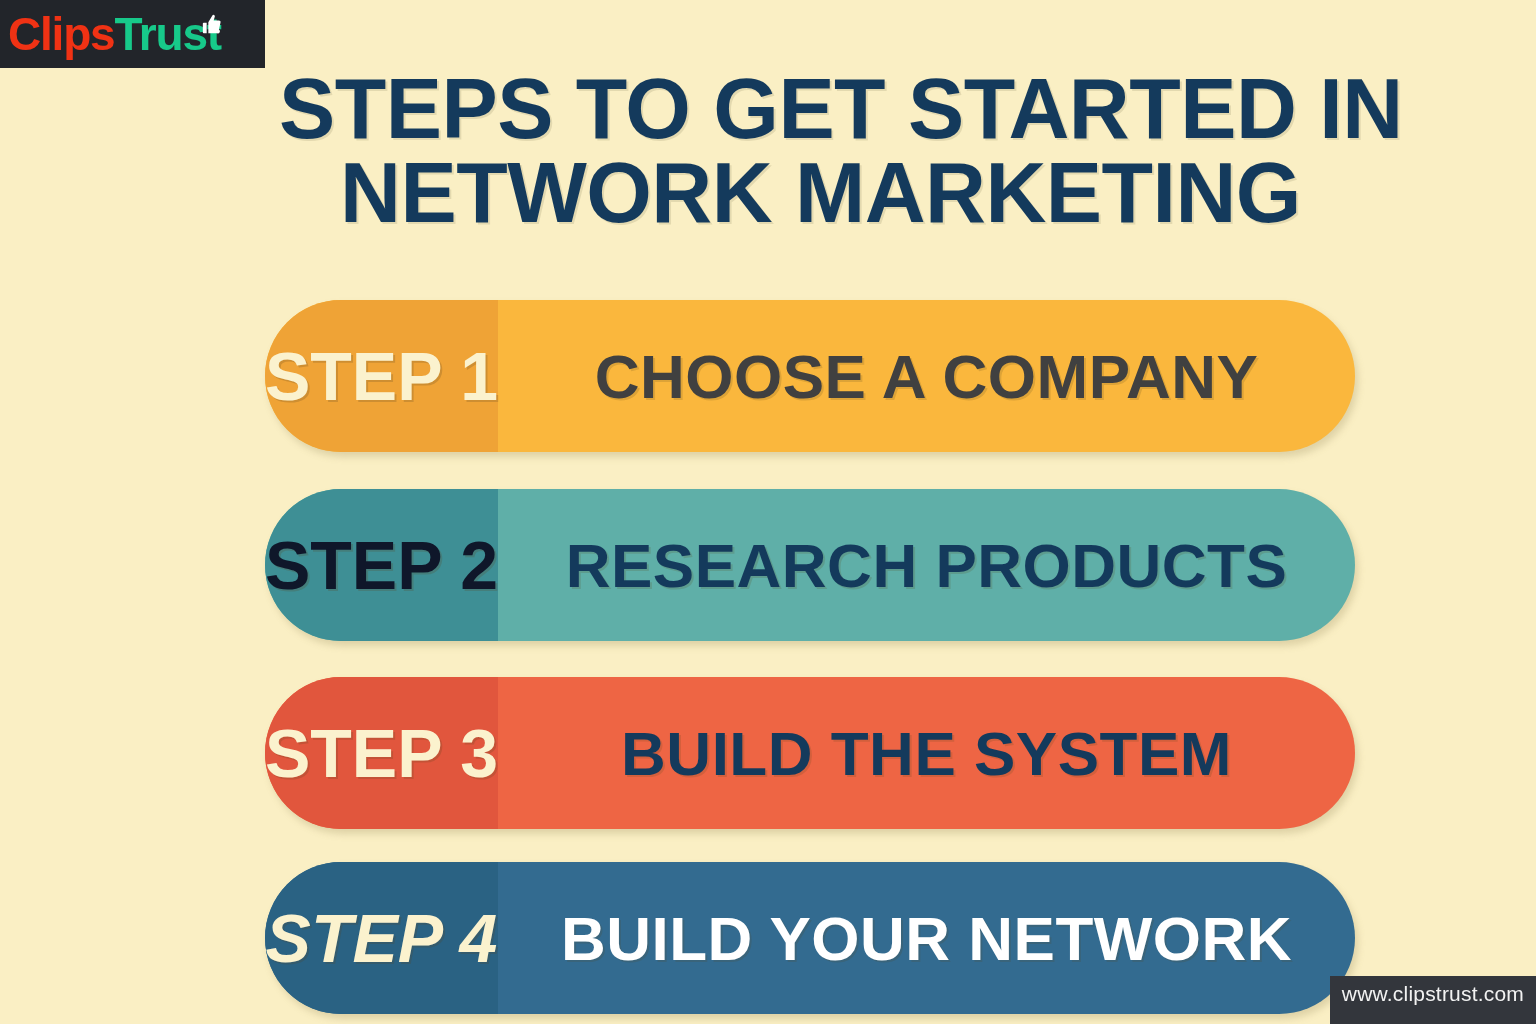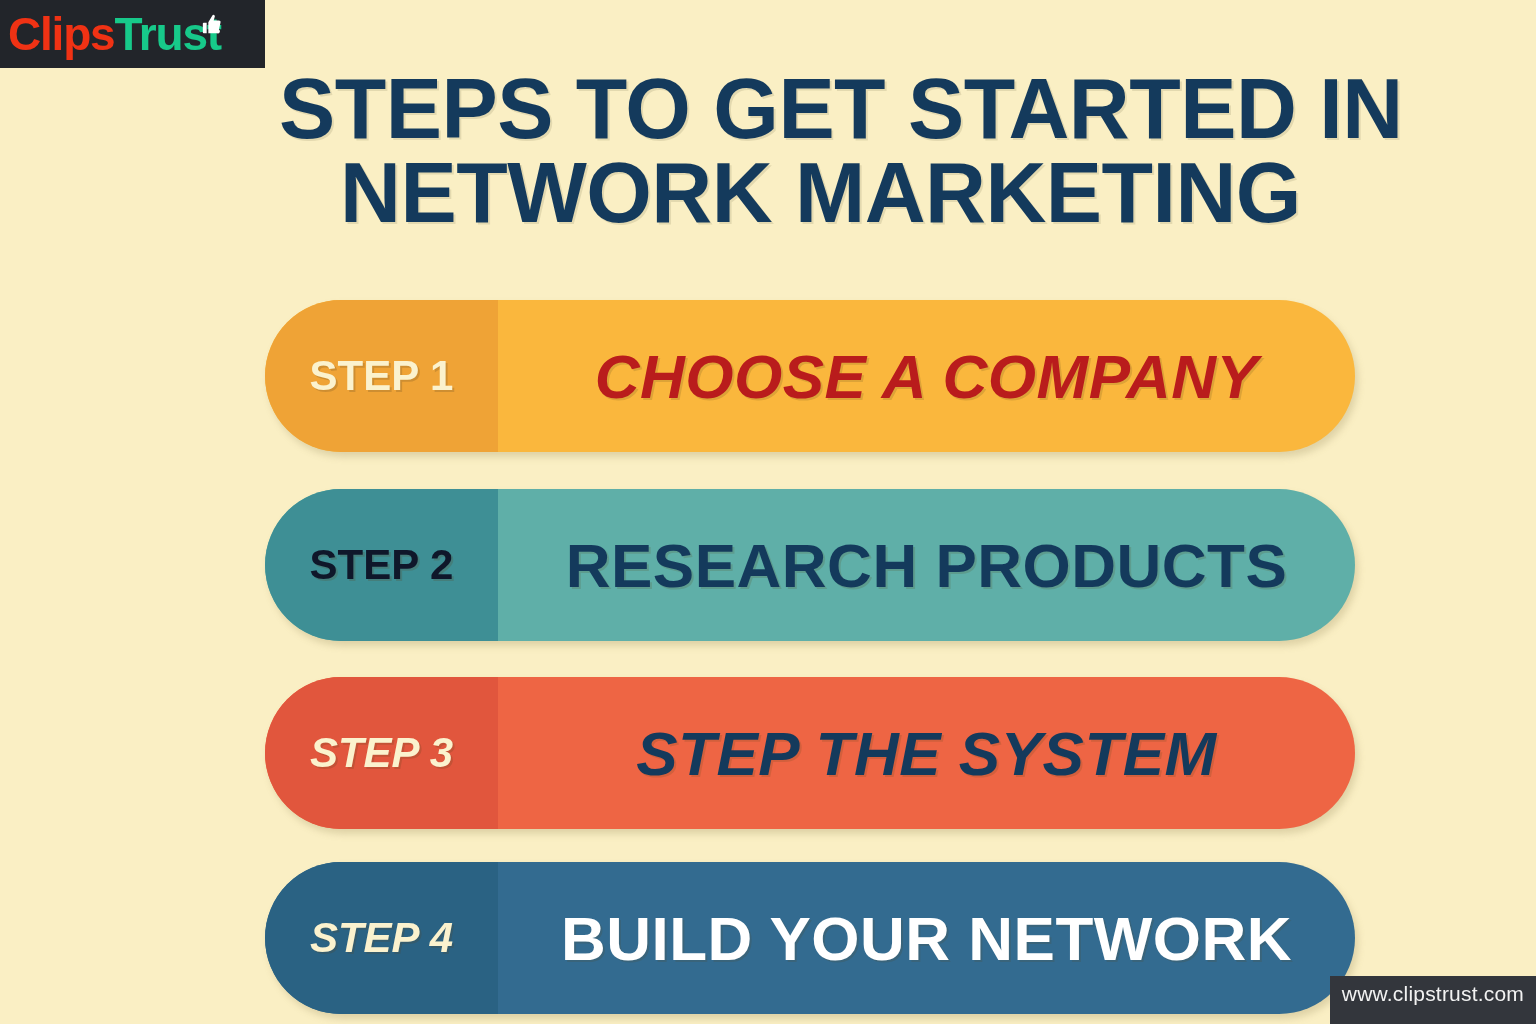--- a/index.html
+++ b/index.html
@@ -94,38 +94,38 @@
   }
   .step-right {
     flex: 1 1 auto;
     display: flex;
     align-items: center;
     justify-content: center;
   }
   .step-num {
     font-family: "Liberation Sans Narrow", "Liberation Sans", sans-serif;
     font-weight: bold;
-    font-size: 42px;
+    font-size: 68px;
     letter-spacing: 0px;
     color: #FBF2CE;
     white-space: nowrap;
     text-shadow: 2px 2px 0 rgba(90,70,30,0.22);
   }
   .step-text {
     font-family: "Liberation Sans Narrow", "Liberation Sans", sans-serif;
     font-weight: bold;
     font-size: 62px;
     letter-spacing: 0.5px;
     white-space: nowrap;
     text-shadow: 2px 2px 0 rgba(90,70,30,0.18);
   }
 
   #bar-1 { top: 300px; }
   #bar-2 { top: 489px; }
-  #bar-3 { top: 677px; font-style: italic; }
+  #bar-3 { top: 677px; }
   #bar-4 { top: 862px; }
 
   
   #watermark {
     position: absolute;
     right: 0;
     bottom: 0;
     background: #33363C;
     color: #F2F2F2;
     font-family: "Liberation Sans", sans-serif;
@@ -152,39 +152,39 @@
   <div id="headline" style="color: rgb(20, 58, 92);">
     <span class="hl-line">STEPS TO GET STARTED IN</span>
     <span class="hl-line">NETWORK MARKETING</span>
   </div>
 
   <div class="step-bar" id="bar-1" style="background: rgb(250, 183, 61);">
     <div class="step-left" style="background: rgb(239, 163, 54);">
       <span class="step-num" style="color: rgb(251, 242, 206);">STEP 1</span>
     </div>
     <div class="step-right">
-      <span class="step-text" style="color: #b91c1c; font-style: italic;">CHOOSE A COMPANY</span>
+      <span class="step-text" style="color: #404040;">CHOOSE A COMPANY</span>
     </div>
   </div>
 
   <div class="step-bar" id="bar-2" style="background: rgb(95, 175, 168);">
     <div class="step-left" style="background: rgb(62, 143, 149);">
       <span class="step-num" style="color: #0f172a;">STEP 2</span>
     </div>
     <div class="step-right">
       <span class="step-text" style="color: rgb(20, 58, 92);">RESEARCH PRODUCTS</span>
     </div>
   </div>
 
   <div class="step-bar" id="bar-3" style="background: rgb(238, 101, 68);">
     <div class="step-left" style="background: rgb(225, 86, 61);">
       <span class="step-num" style="color: rgb(251, 242, 206);">STEP 3</span>
     </div>
     <div class="step-right">
-      <span class="step-text" style="color: rgb(20, 58, 92);">STEP THE SYSTEM</span>
+      <span class="step-text" style="color: rgb(20, 58, 92);">BUILD THE SYSTEM</span>
     </div>
   </div>
 
   <div class="step-bar" id="bar-4" style="background: rgb(51, 107, 144);">
     <div class="step-left" style="background: rgb(42, 98, 131); font-style: italic;">
       <span class="step-num" style="color: rgb(251, 242, 206);">STEP 4</span>
     </div>
     <div class="step-right">
       <span class="step-text" style="color: #ffffff; text-align: center;">BUILD YOUR NETWORK</span>
     </div>

